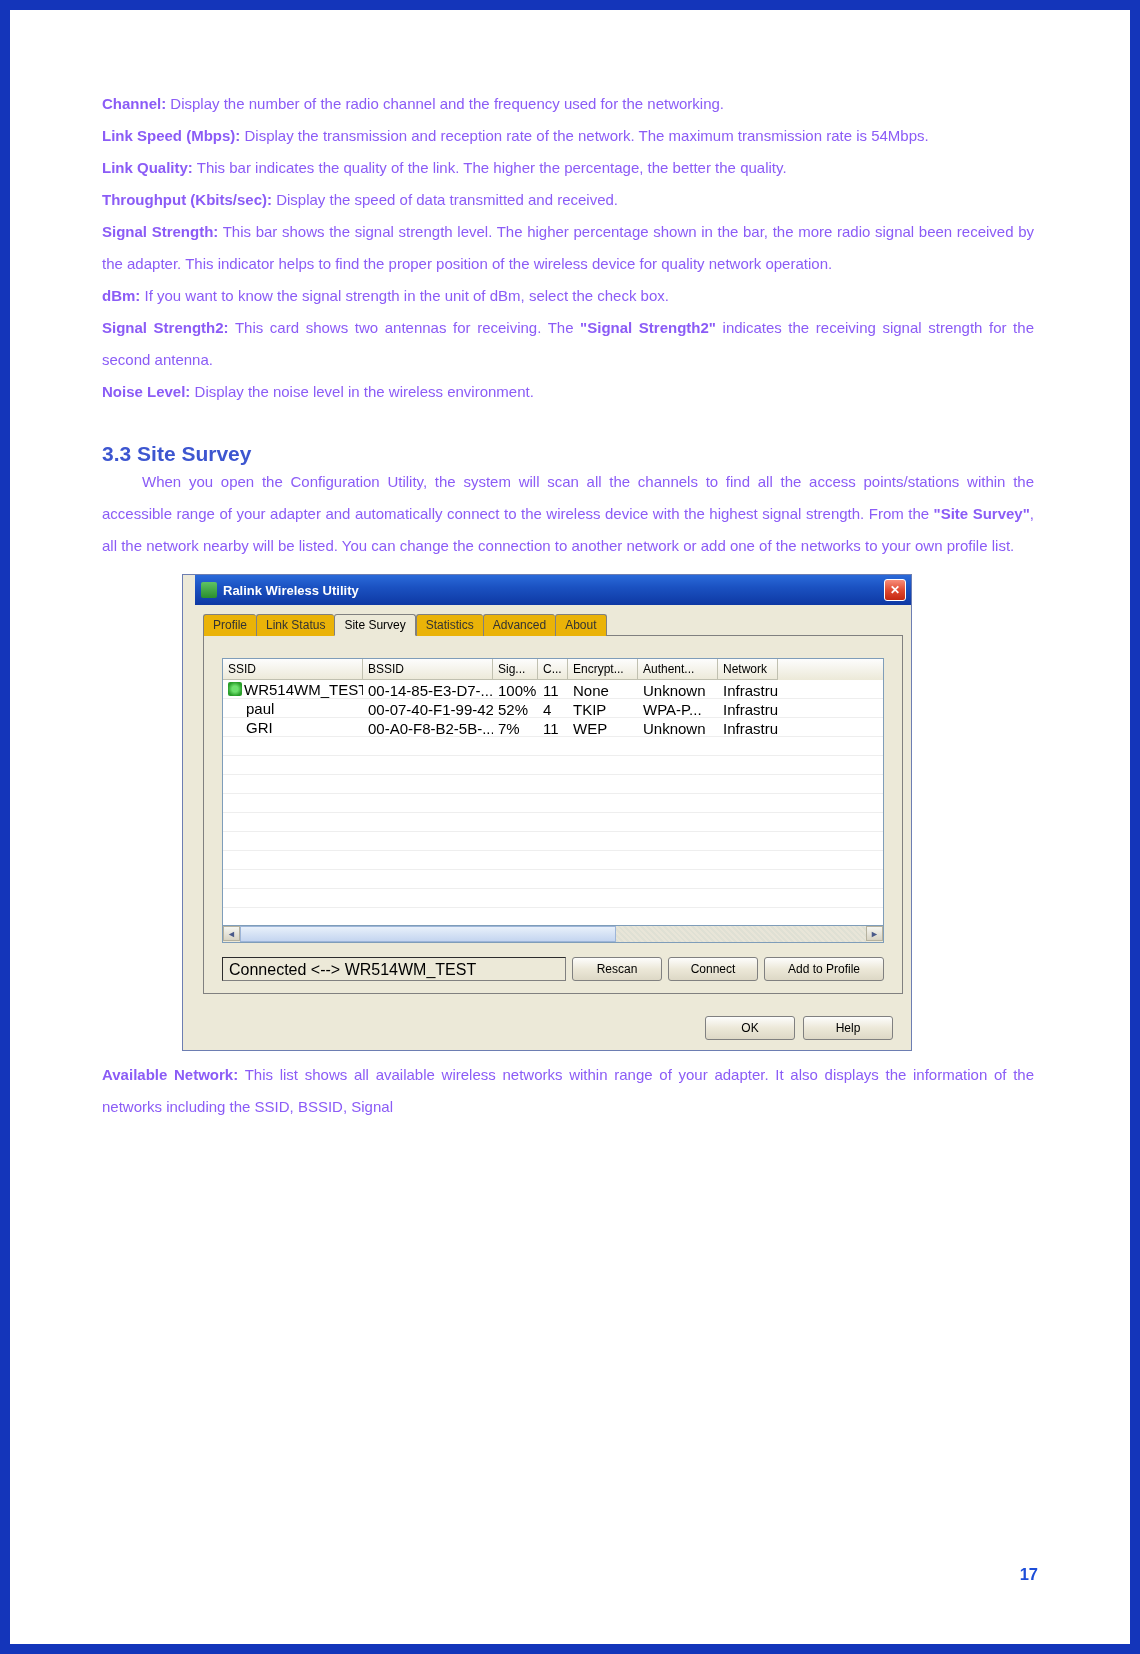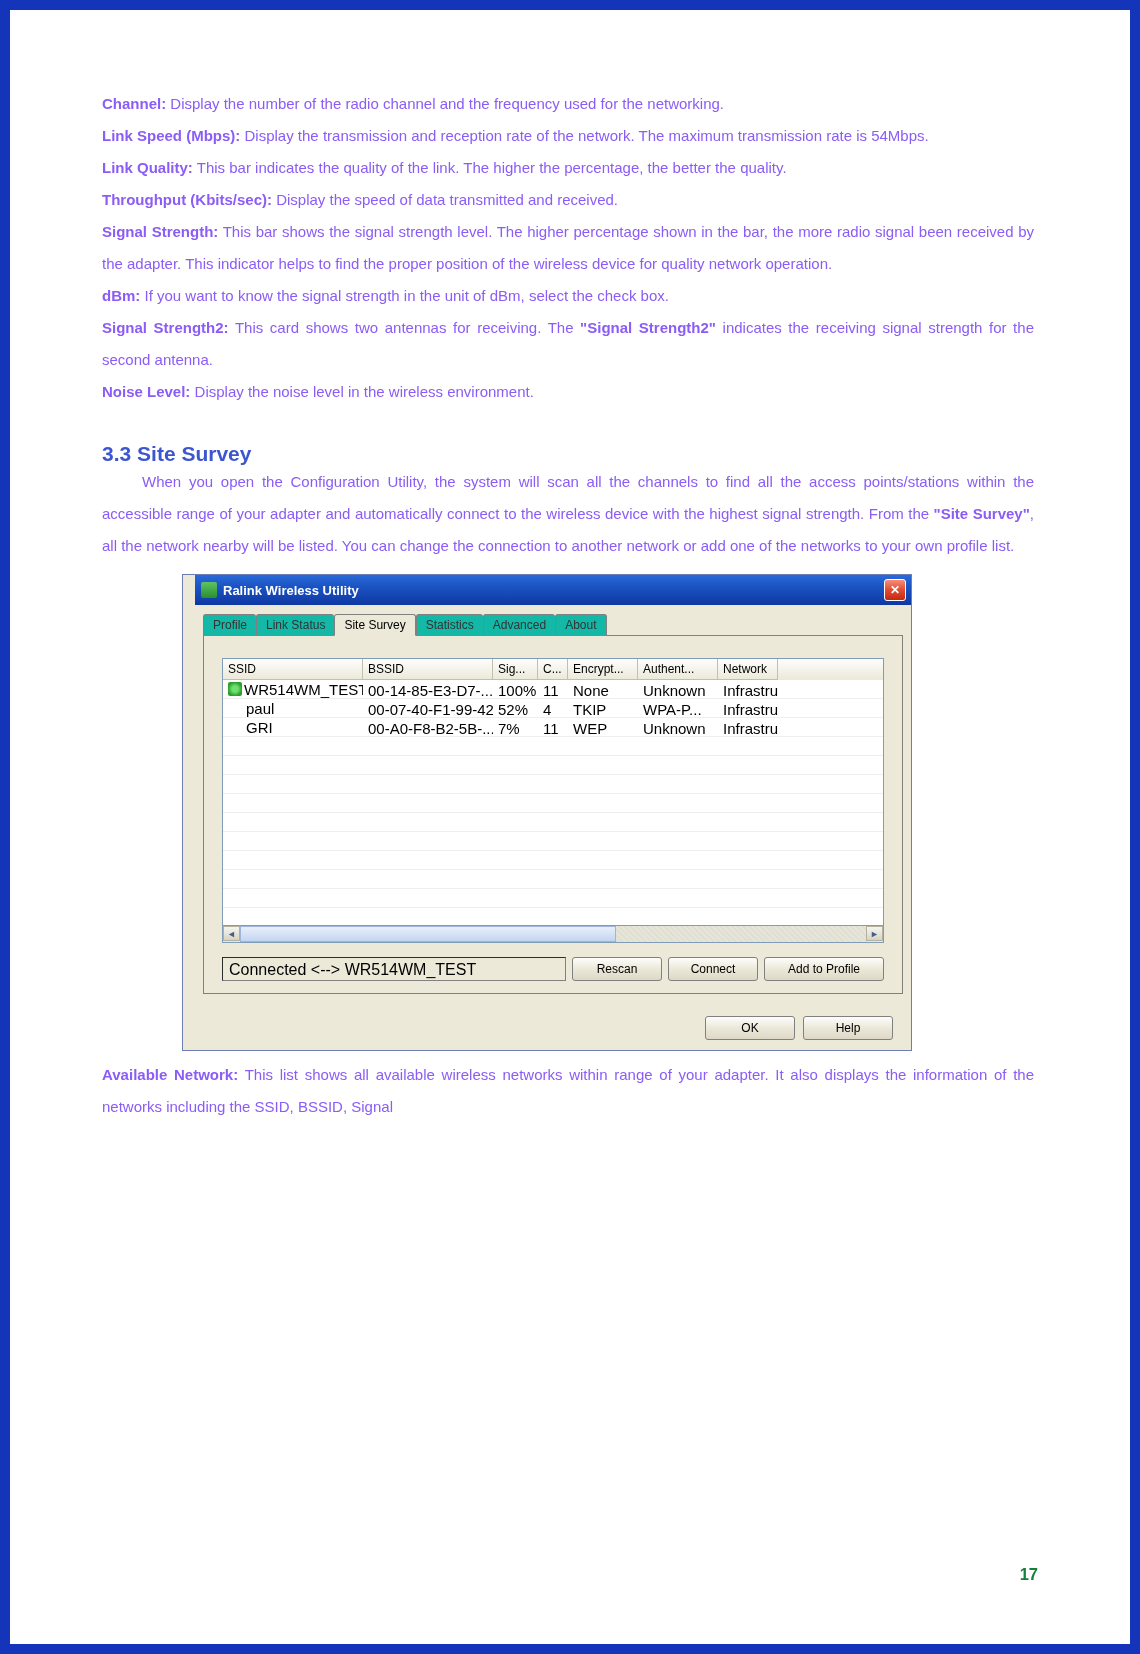--- a/index.html
+++ b/index.html
@@ -14,21 +14,21 @@
 .indent { text-align: justify; text-indent: 40px; }
 
 .app-window { width: 730px; margin: 12px 0 8px 80px; border: 1px solid #6d7eb2; background: #ece9d8; font-family: Tahoma, Arial, sans-serif; font-size: 12px; color: #000; padding-left: 12px; }
 
 .titlebar { height: 30px; background: linear-gradient(to bottom, #2a6ad9 0%, #1b52c2 40%, #0e38a3 100%); display: flex; align-items: center; padding: 0 5px 0 6px; color: #fff; font-weight: bold; font-size: 13px; }
 .titlebar .icon { width: 16px; height: 16px; background: linear-gradient(to bottom, #5fc363, #2a8f2f); border-radius: 2px; margin-right: 6px; }
 .titlebar .title { flex: 1; }
 .closebtn { width: 22px; height: 22px; background: linear-gradient(to bottom, #f78d7a, #e14b32 50%, #c42812); border: 1px solid #fff; border-radius: 3px; display: flex; align-items: center; justify-content: center; color: #fff; font-weight: bold; font-size: 12px; }
 
 .tabs { display: flex; padding: 8px 8px 0 8px; font-size: 12px; }
-.tab { padding: 3px 9px; border: 1px solid #808080; border-bottom: none; border-radius: 3px 3px 0 0; background: #14b8a6; margin-right: 0; position: relative; top: 1px; }
+.tab { padding: 3px 9px; border: 1px solid #808080; border-bottom: none; border-radius: 3px 3px 0 0; background: #eab308; margin-right: 0; position: relative; top: 1px; }
 .tab.active { background: #ece9d8; border-bottom: 1px solid #ece9d8; z-index: 2; }
 .tab.inactive { color: #333; border-right: none; }
 .tab:last-child { border-right: 1px solid #808080; }
 .tab-panel { margin: 0 8px 8px 8px; border: 1px solid #808080; padding: 22px 18px 12px 18px; background: #ece9d8; }
 
 .listview { border: 1px solid #7f9db9; background: #fff; height: 268px; overflow: hidden; }
 .lv-head { display: flex; background: linear-gradient(to bottom, #fdfdfd, #ece9d8); font-size: 12px; }
 .lv-head div { padding: 3px 5px; border-right: 1px solid #c0c0b0; border-bottom: 1px solid #c0c0b0; white-space: nowrap; overflow: hidden; }
 .lv-row { display: flex; font-size: 15px; border-bottom: 1px solid #eee; height: 19px; }
 .lv-row div { padding: 2px 5px; overflow: hidden; white-space: nowrap; }
@@ -47,21 +47,21 @@
 .sb-track { flex: 1; background: repeating-linear-gradient(45deg,#e8e5d8,#e8e5d8 2px,#dfe0d4 2px,#dfe0d4 4px); position: relative; }
 .sb-thumb { position: absolute; left: 0; top: 0; height: 100%; width: 60%; background: linear-gradient(to bottom,#e8f0fa,#c4d5f0); border: 1px solid #9db5d8; }
 
 .tool-row { display: flex; gap: 6px; margin-top: 14px; }
 .status { flex: 1; border: 1px inset #808080; background: #ece9d8; padding: 3px 6px; font-size: 16px; height: 24px; }
 .xpbtn { width: 120px; height: 24px; background: linear-gradient(to bottom,#fdfdfc,#ece8d8 50%,#ddd8c6); border: 1px solid #808080; border-radius: 3px; font-size: 12px; cursor: pointer; }
 .xpbtn.small { width: 90px; }
 
 .bottom-row { display: flex; justify-content: flex-end; gap: 8px; padding: 14px 18px 10px; }
 
-.pagenum { position: absolute; bottom: 60px; right: 92px; font-size: 16.5px; font-weight: bold; color: #15803d; }
+.pagenum { position: absolute; bottom: 60px; right: 92px; font-size: 16.5px; font-weight: bold; color: #1d4ed8; }
 </style>
 </head>
 <body>
 
 <div class="outer">
 <div class="inner">
 <div class="content">
 
 <div id="defs-container">
           <p class="para"><b>Channel:</b><span> Display the number of the radio channel and the frequency used for the networking.</span></p>

